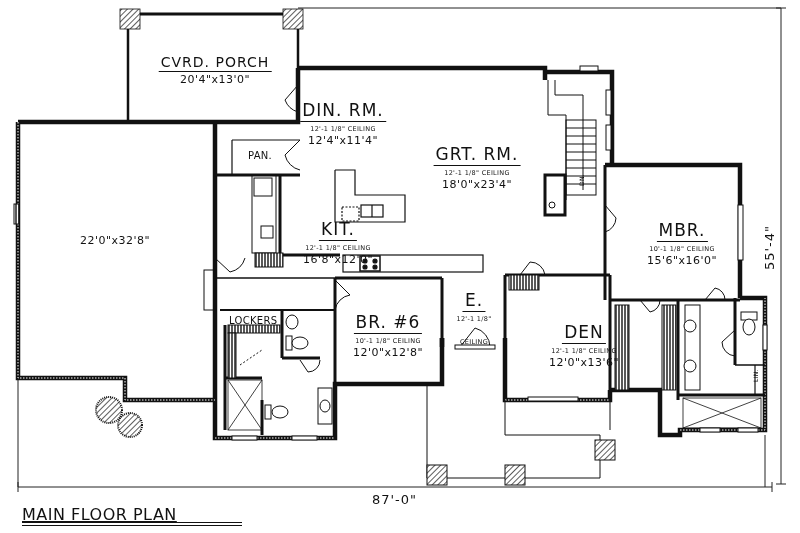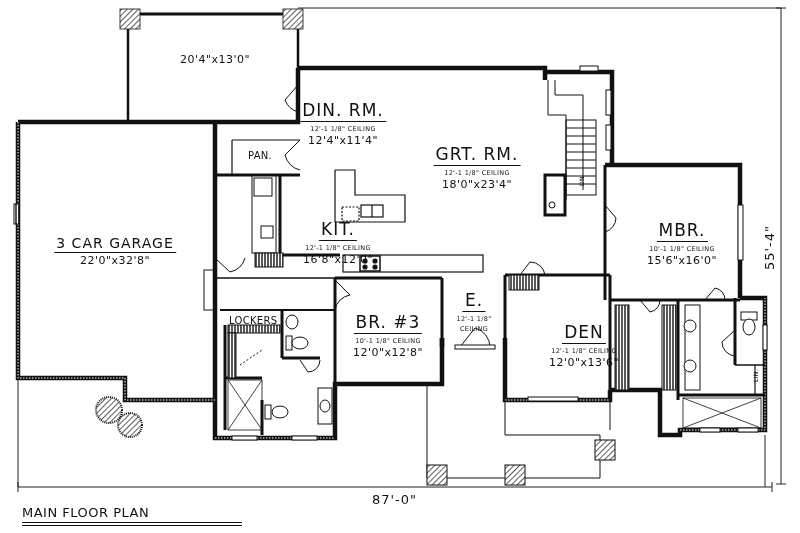--- a/index.html
+++ b/index.html
@@ -5,21 +5,21 @@
   html, body { margin:0; padding:0; background:#ffffff; }
   body { width:800px; height:533px; position:relative; overflow:hidden; font-family:"DejaVu Sans", sans-serif; color:#111; }
   svg { position:absolute; left:0; top:0; }
   .lbl { position:absolute; text-align:center; transform:translateX(-50%); white-space:nowrap; color:#111; }
   .name { font-size:14px; letter-spacing:1px; border-bottom:1.5px solid #111; padding:0 2px 1px; display:inline-block; }
   .name-sm { font-size:17px; letter-spacing:1px; border-bottom:1.5px solid #111; padding:0 2px 1px; display:inline-block; }
   .ceil { font-size:6.5px; letter-spacing:0.3px; margin-top:3px; }
   .dim { font-size:11px; letter-spacing:0.5px; margin-top:1px; }
   .tiny { position:absolute; font-size:10px; letter-spacing:0.3px; }
   .overall { position:absolute; font-size:13px; letter-spacing:1px; }
-  .title { position:absolute; left:22px; top:505px; font-size:13px; letter-spacing:0.5px; }
+  .title { position:absolute; left:22px; top:505px; font-size:16px; letter-spacing:0.5px;text-decoration:underline; }
   .title-rule { position:absolute; left:22px; top:522px; width:220px; height:4px; border-top:1.5px solid #111; border-bottom:1.5px solid #111; box-sizing:border-box; }
 </style>
 </head>
 <body>
 
 <svg width="800" height="533" viewBox="0 0 800 533">
   <defs>
     <pattern id="hatch" width="4" height="4" patternUnits="userSpaceOnUse" patternTransform="rotate(45)">
       <rect width="4" height="4" fill="#fff"></rect>
       <line x1="0" y1="0" x2="0" y2="4" stroke="#333" stroke-width="1.6"></line>
@@ -212,25 +212,25 @@
     <rect x="204" y="270" width="12" height="40"></rect>
   </g>
 
   <g fill="#333" stroke="#111">
     <circle cx="109" cy="410" r="13" fill="url(#hatch)" stroke-width="2" stroke-dasharray="1,1"></circle>
     <circle cx="130" cy="425" r="12" fill="url(#hatch)" stroke-width="2" stroke-dasharray="1,1"></circle>
   </g>
 </svg>
 
 <div class="lbl" style="left:215px; top:52px;">
+  <div class="name">CVRD. PORCH</div>
   <div class="dim">20'4"x13'0"</div>
 </div>
 
 <div class="lbl" style="left:115px; top:233px;">
-  <div class="name">3 CAR GARAGE</div>
   <div class="dim">22'0"x32'8"</div>
 </div>
 
 <div class="lbl" style="left:343px; top:100px;">
   <div class="name-sm">DIN. RM.</div>
   <div class="ceil">12'-1 1/8" CEILING</div>
   <div class="dim">12'4"x11'4"</div>
 </div>
 
 <div class="lbl" style="left:477px; top:144px;">
@@ -245,29 +245,29 @@
   <div class="dim">16'8"x12'0"</div>
 </div>
 
 <div class="lbl" style="left:682px; top:220px;">
   <div class="name-sm">MBR.</div>
   <div class="ceil">10'-1 1/8" CEILING</div>
   <div class="dim">15'6"x16'0"</div>
 </div>
 
 <div class="lbl" style="left:388px; top:312px;">
-  <div class="name-sm">BR. #3</div>
+  <div class="name-sm">BR. #6</div>
   <div class="ceil">10'-1 1/8" CEILING</div>
   <div class="dim">12'0"x12'8"</div>
 </div>
 
 <div class="lbl" style="left:474px; top:290px;">
   <div class="name-sm">E.</div>
   <div class="ceil">12'-1 1/8"</div>
-  <div class="ceil" style="margin-top:2px;">CEILING</div>
+  <div class="ceil" style="margin-top:15px;">CEILING</div>
 </div>
 
 <div class="lbl" style="left:584px; top:322px;">
   <div class="name-sm">DEN</div>
   <div class="ceil">12'-1 1/8" CEILING</div>
   <div class="dim">12'0"x13'6"</div>
 </div>
 
 <div class="tiny" style="left:248px; top:150px;">PAN.</div>
 <div class="tiny" style="left:229px; top:315px; font-size:10px;">LOCKERS</div>

